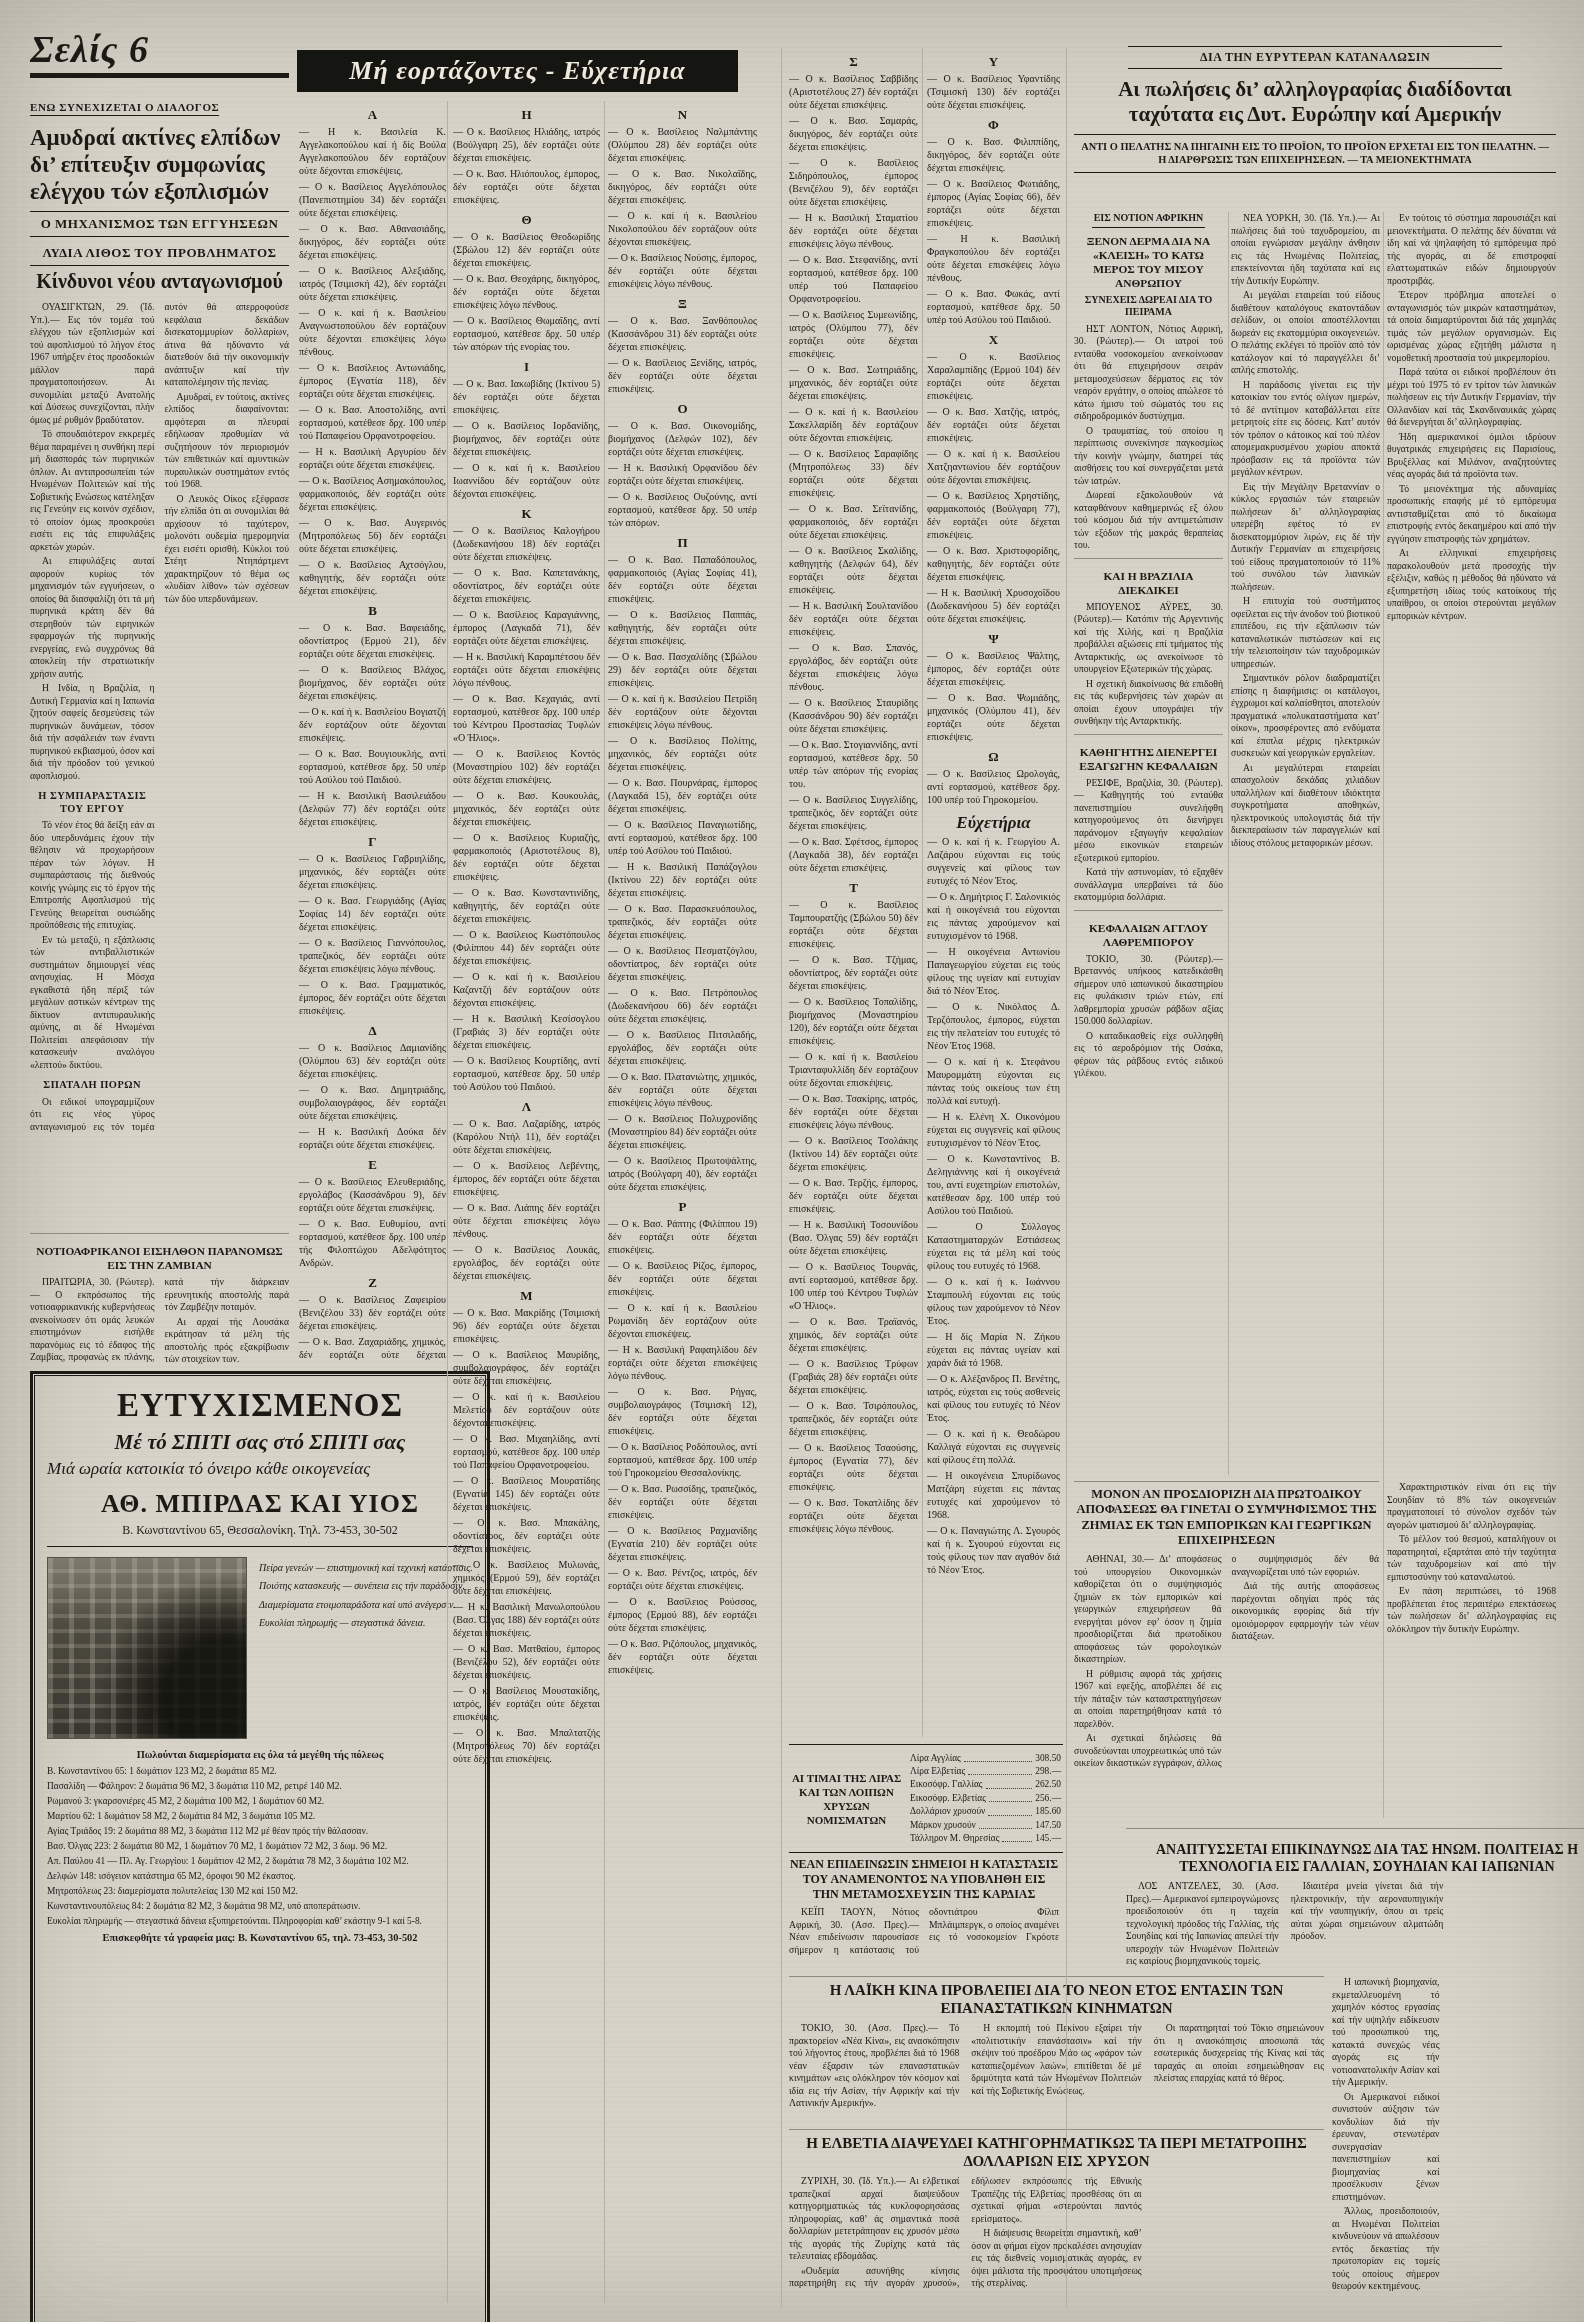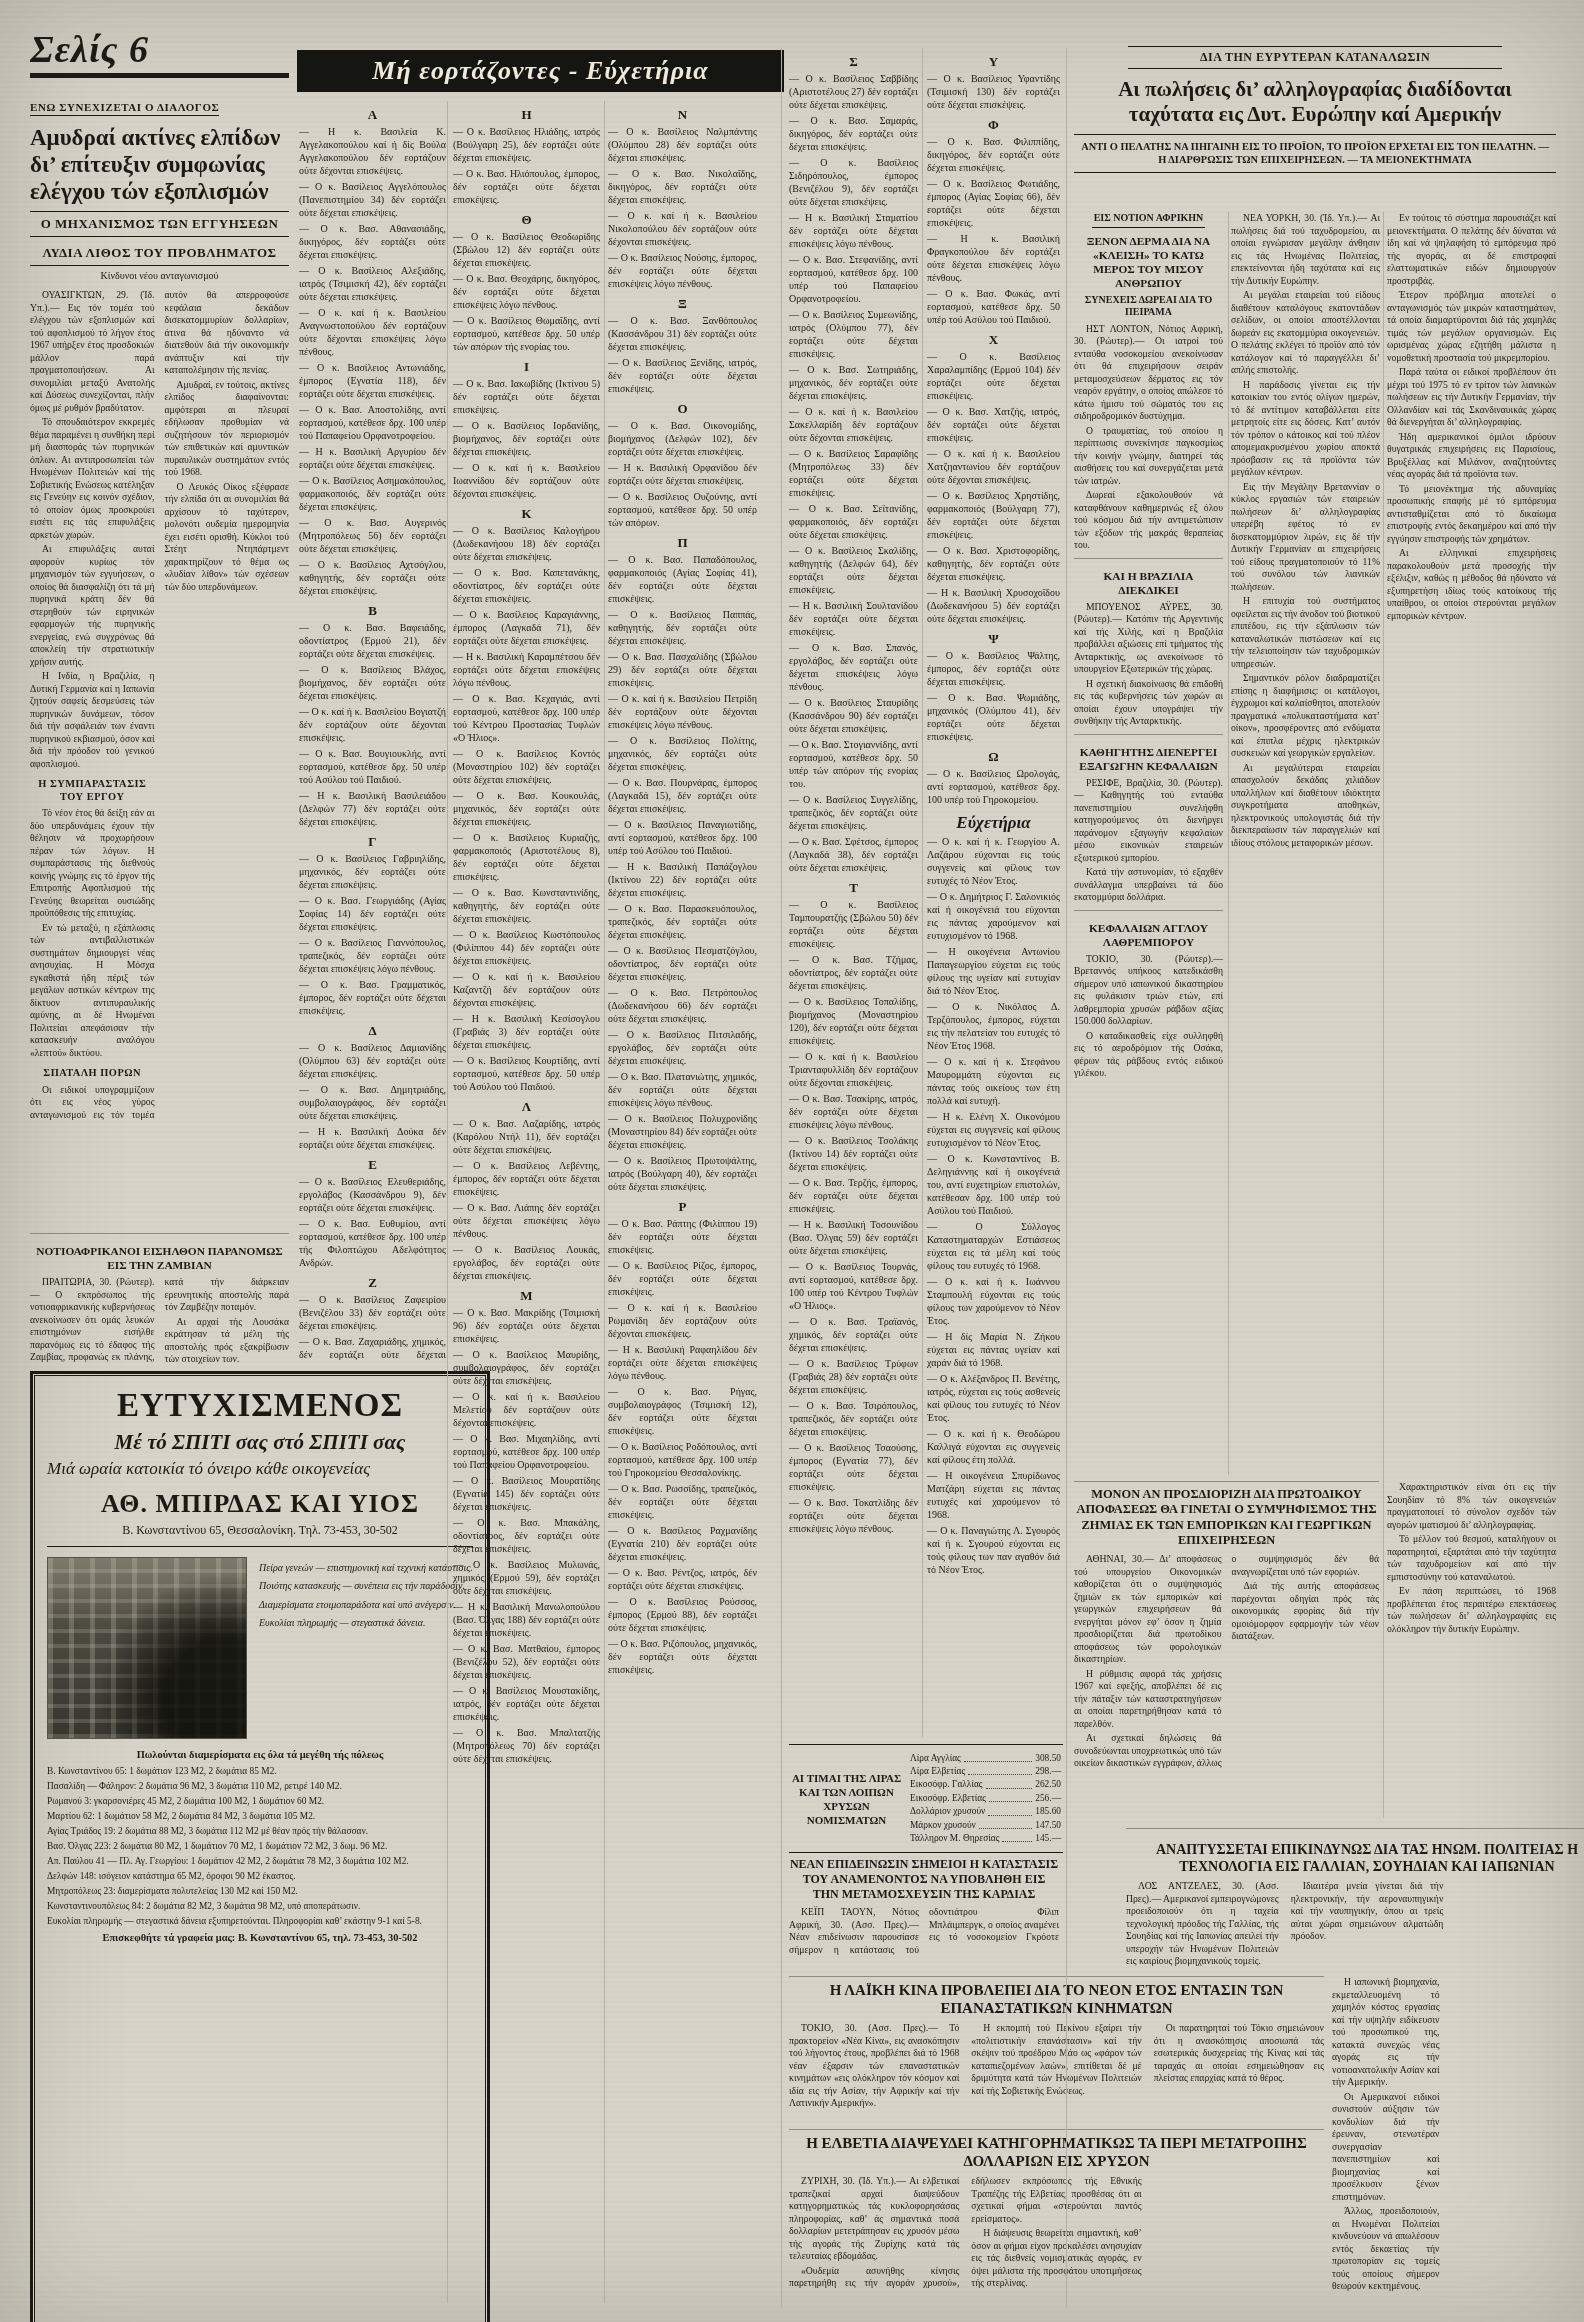--- a/index.html
+++ b/index.html
@@ -12,21 +12,21 @@
   .vr{position:absolute;width:1px;background:#b3afa3;}
 
   
   .masthead{font-style:italic;font-weight:bold;font-size:38px;line-height:42px;border-bottom:5px solid #1c1a15;padding-bottom:3px;letter-spacing:1px;}
   .kicker{font-weight:bold;font-size:11px;letter-spacing:0.6px;margin-top:6px;border-bottom:1px solid #1c1a15;display:inline-block;padding-bottom:2px;}
 
   
   .h1{font-weight:bold;font-size:23px;line-height:27px;margin:8px 0 6px;}
   .sub1{font-weight:bold;font-size:13px;text-align:center;border-top:1px solid #1c1a15;border-bottom:1px solid #1c1a15;padding:4px 0;margin:4px 0;letter-spacing:0.5px;}
   .sub2{font-weight:bold;font-size:13px;text-align:center;border-bottom:1px solid #1c1a15;padding:4px 0;margin:0 0 4px;letter-spacing:0.5px;}
-  .sub3{font-weight:normal;font-size:10px;text-align:center;margin:4px 0 8px;}
+  .sub3{font-weight:bold;font-size:20px;text-align:center;margin:4px 0 8px;}
   .cols2{column-count:2;column-gap:10px;column-fill:auto;}
   .cols3{column-count:3;column-gap:12px;column-fill:auto;}
   .bodytxt{font-size:9.7px;line-height:12.5px;}
 
   
   .fl-p{text-align:justify;text-indent:12px;margin-bottom:2px;}
   .fl-h{text-align:center;font-weight:bold;font-size:10.4px;letter-spacing:0.5px;margin:8px 0 4px;}
   .fl-e{text-align:justify;margin-bottom:3px;}
   .fl-letter{text-align:center;font-weight:bold;font-size:13px;margin:7px 0 4px;}
   .fl-bh{text-align:center;font-weight:bold;font-style:italic;font-size:17px;margin:10px 0 6px;}
@@ -147,21 +147,21 @@
         <div class="fl-line">Βασ. Όλγας 223: 2 δωμάτια 80 Μ2, 1 δωμάτιον 70 Μ2, 1 δωμάτιον 72 Μ2, 3 δωμ. 96 Μ2.</div>
         <div class="fl-line">Απ. Παύλου 41 — Πλ. Αγ. Γεωργίου: 1 δωμάτιον 42 Μ2, 2 δωμάτια 78 Μ2, 3 δωμάτια 102 Μ2.</div>
         <div class="fl-line">Δελφών 148: ισόγειον κατάστημα 65 Μ2, όροφοι 90 Μ2 έκαστος.</div>
         <div class="fl-line">Μητροπόλεως 23: διαμερίσματα πολυτελείας 130 Μ2 καί 150 Μ2.</div>
         <div class="fl-line">Κωνσταντινουπόλεως 84: 2 δωμάτια 82 Μ2, 3 δωμάτια 98 Μ2, υπό αποπεράτωσιν.</div>
         <div class="fl-line">Ευκολίαι πληρωμής — στεγαστικά δάνεια εξυπηρετούνται. Πληροφορίαι καθ’ εκάστην 9-1 καί 5-8.</div>
         <div class="fl-lineb">Επισκεφθήτε τά γραφεία μας: Β. Κωνσταντίνου 65, τηλ. 73-453, 30-502</div>
       </div>
   </div>
 
-  <div class="abs ban" style="left:297px;top:50px;width:487px;height:42px;justify-content:center;">
+  <div class="abs ban" style="left:297px;top:50px;width:441px;height:42px;justify-content:center;">
     <span>Μή εορτάζοντες - Εύχετήρια</span>
   </div>
 
   <div class="abs listcol" style="left:299px;top:101px;width:147px;height:1259px;">
       <div class="fl-letter">Α</div>
       <div class="fl-e">— Η κ. Βασιλεία Κ. Αγγελακοπούλου καί ή δίς Βούλα Αγγελακοπούλου δέν εορτάζουν ούτε δέχονται επισκέψεις.</div>
       <div class="fl-e">— Ο κ. Βασίλειος Αγγελόπουλος (Πανεπιστημίου 34) δέν εορτάζει ούτε δέχεται επισκέψεις.</div>
       <div class="fl-e">— Ο κ. Βασ. Αθανασιάδης, δικηγόρος, δέν εορτάζει ούτε δέχεται επισκέψεις.</div>
       <div class="fl-e">— Ο κ. Βασίλειος Αλεξιάδης, ιατρός (Τσιμισκή 42), δέν εορτάζει ούτε δέχεται επισκέψεις.</div>
       <div class="fl-e">— Ο κ. καί ή κ. Βασιλείου Αναγνωστοπούλου δέν εορτάζουν ούτε δέχονται επισκέψεις λόγω πένθους.</div>

